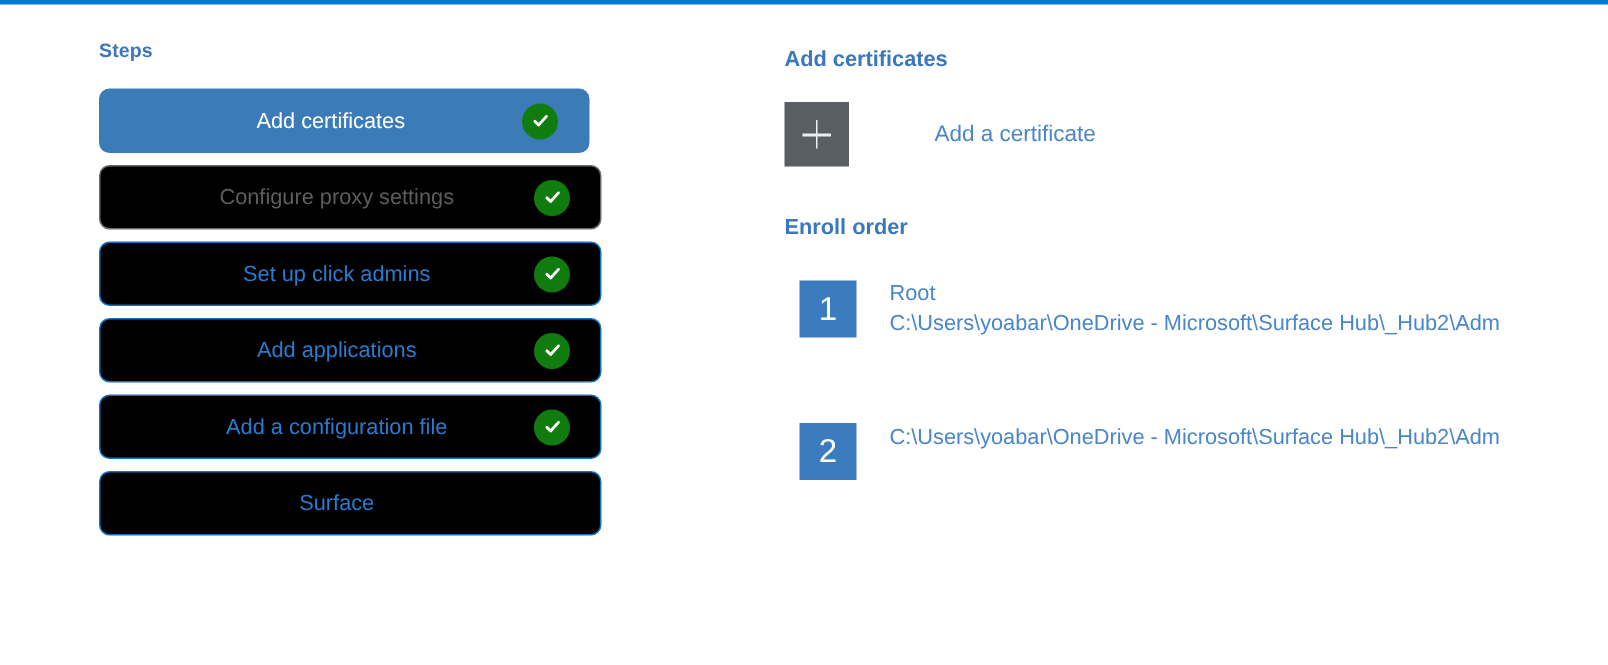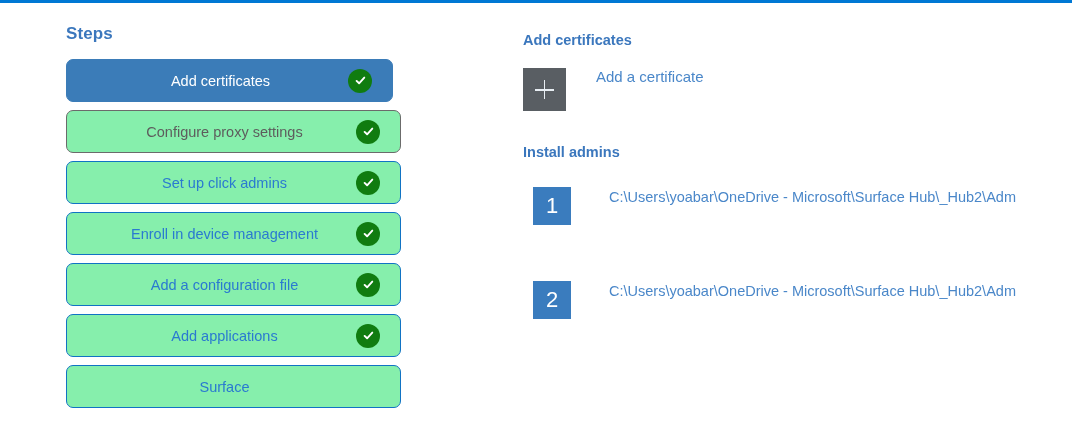--- a/index.html
+++ b/index.html
@@ -24,38 +24,38 @@
   }
 
   
   #steps-panel {
     position: absolute;
     left: 66px;
     top: 22px;
     width: 335px;
   }
   #steps-title {
-    font-size: 17px;
+    font-size: 13px;
     font-weight: bold;
     color: #3b77bd;
     line-height: 24px;
     margin: 0 0 13px 0;
     letter-spacing: 0.1px;
   }
   .step-btn {
     position: relative;
     box-sizing: border-box;
     height: 43px;
     margin-bottom: 8px;
     border-radius: 7px;
     display: flex;
     align-items: center;
     justify-content: center;
     font-size: 14.5px;
-    background: #86efac;
+    background: #000000;
     border: 1px solid #1173c4;
     color: #2a7ad0;
     cursor: pointer;
   }
   .step-btn.active {
     background: #3b7cb8;
     border-color: #3b7cb8;
     color: #ffffff;
     width: 327px;
   }
@@ -97,22 +97,23 @@
     margin: 0;
   }
   .section-sub {
     font-size: 14px;
     color: #4a82c4;
     line-height: 20px;
     margin: 5px 0 0 0;
   }
   #add-cert-row {
     display: flex;
-    align-items: flex-start;
+    align-items: center;
     margin-top: 18px;
+    gap: 27px;
   }
   #add-cert-square {
     width: 43px;
     height: 43px;
     background: #595e63;
     position: relative;
     flex: 0 0 auto;
     cursor: pointer;
   }
   #add-cert-square .plus-h,
@@ -164,21 +165,20 @@
   .order-name {
     font-size: 14.5px;
     color: #4a87c9;
     line-height: 19px;
   }
   .order-path {
     font-size: 14.5px;
     color: #4a87c9;
     line-height: 20px;
     white-space: nowrap;
-    margin-left: 16px;
   }
 </style>
 </head>
 <body>
 
 <div id="top-accent"></div>
 
 <div id="steps-panel">
   <h2 id="steps-title">Steps</h2>
 
@@ -202,40 +202,32 @@
 
   <div class="step-btn">
     <span class="step-label">Set up click admins</span>
     <span class="check-badge">
       <svg width="13" height="13" viewBox="0 0 13 13">
           <path d="M2.6 6.9 L5.1 9.3 L10.3 3.6" stroke="#ffffff" stroke-width="1.9" fill="none" stroke-linecap="round" stroke-linejoin="round"></path>
         </svg>
     </span>
   </div>
 
-  <div class="step-btn">
-    <span class="step-label">Enroll in device management</span>
+
+  <div class="step-btn">
+    <span class="step-label">Add applications</span>
     <span class="check-badge">
       <svg width="13" height="13" viewBox="0 0 13 13">
           <path d="M2.6 6.9 L5.1 9.3 L10.3 3.6" stroke="#ffffff" stroke-width="1.9" fill="none" stroke-linecap="round" stroke-linejoin="round"></path>
         </svg>
     </span>
   </div>
 
   <div class="step-btn">
     <span class="step-label">Add a configuration file</span>
-    <span class="check-badge">
-      <svg width="13" height="13" viewBox="0 0 13 13">
-          <path d="M2.6 6.9 L5.1 9.3 L10.3 3.6" stroke="#ffffff" stroke-width="1.9" fill="none" stroke-linecap="round" stroke-linejoin="round"></path>
-        </svg>
-    </span>
-  </div>
-
-  <div class="step-btn">
-    <span class="step-label">Add applications</span>
     <span class="check-badge">
       <svg width="13" height="13" viewBox="0 0 13 13">
           <path d="M2.6 6.9 L5.1 9.3 L10.3 3.6" stroke="#ffffff" stroke-width="1.9" fill="none" stroke-linecap="round" stroke-linejoin="round"></path>
         </svg>
     </span>
   </div>
 
   <div class="step-btn">
     <span class="step-label">Surface</span>
   </div>
@@ -247,27 +239,28 @@
 
   <div id="add-cert-row">
     <div id="add-cert-square">
       <span class="plus-h"></span>
       <span class="plus-v"></span>
     </div>
     <span id="add-cert-link">Add a certificate</span>
   </div>
 
   <div id="install-order-block">
-    <h3 class="section-head">Install admins</h3>
+    <h3 class="section-head">Enroll order</h3>
 
     <div id="install-list">
 
       <div class="order-item">
         <div class="order-num">1</div>
         <div class="order-text">
+          <div class="order-name">Root</div>
           <div class="order-path">C:\Users\yoabar\OneDrive - Microsoft\Surface Hub\_Hub2\Adm</div>
         </div>
       </div>
 
       <div class="order-item">
         <div class="order-num">2</div>
         <div class="order-text">
           <div class="order-path">C:\Users\yoabar\OneDrive - Microsoft\Surface Hub\_Hub2\Adm</div>
         </div>
       </div>

